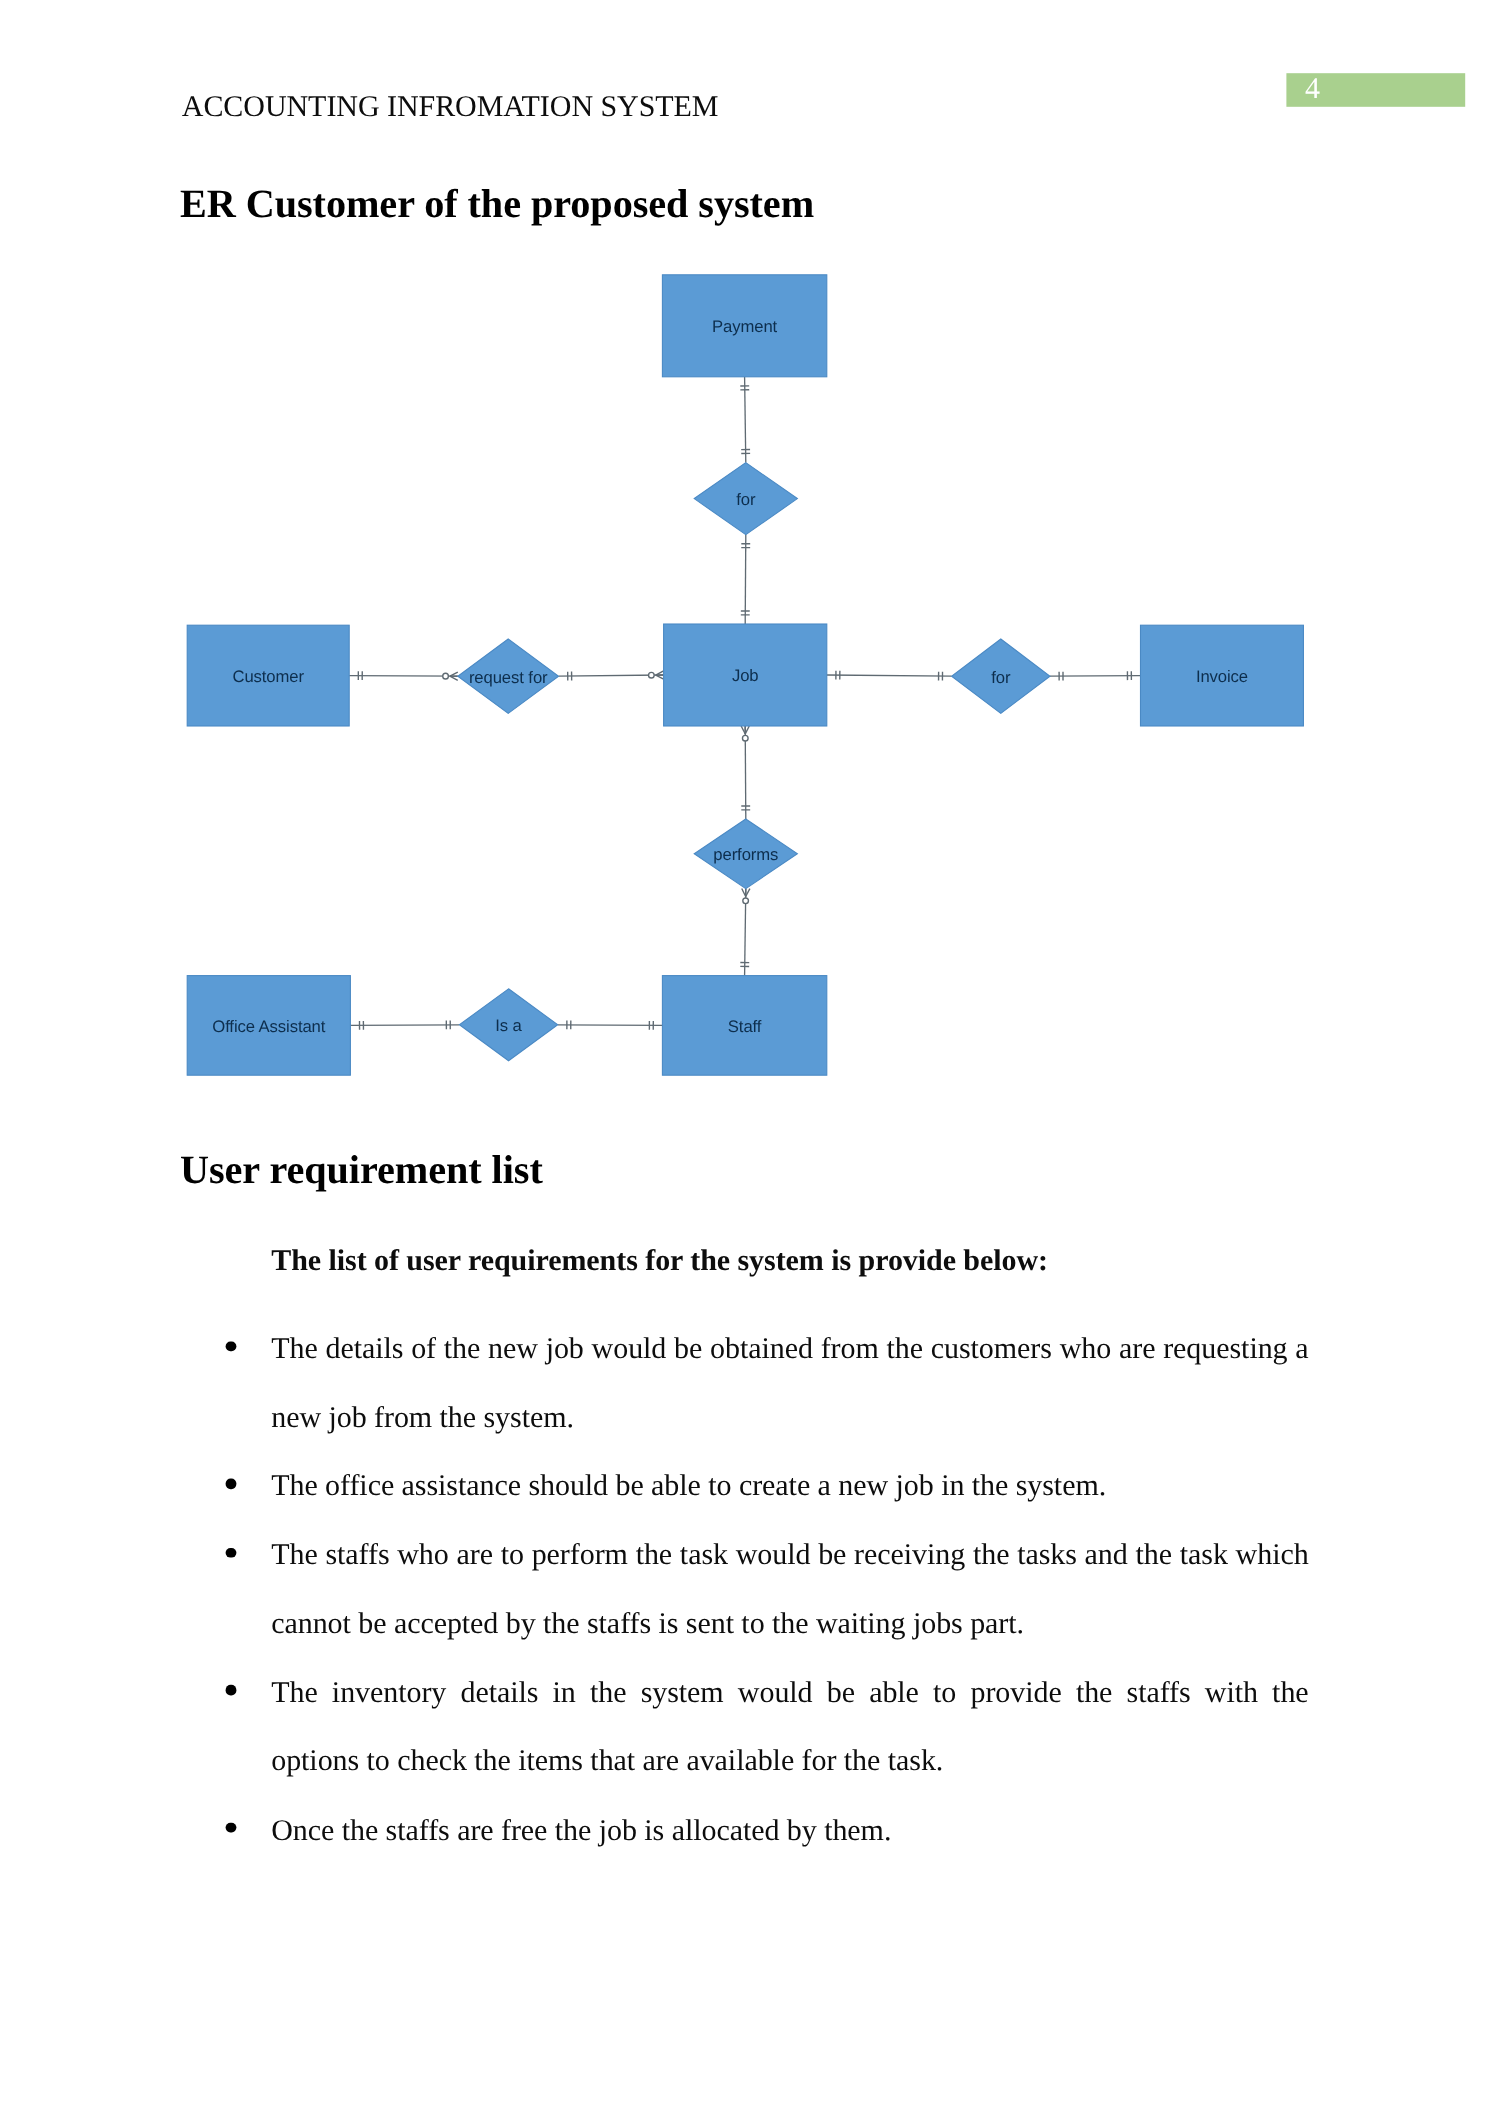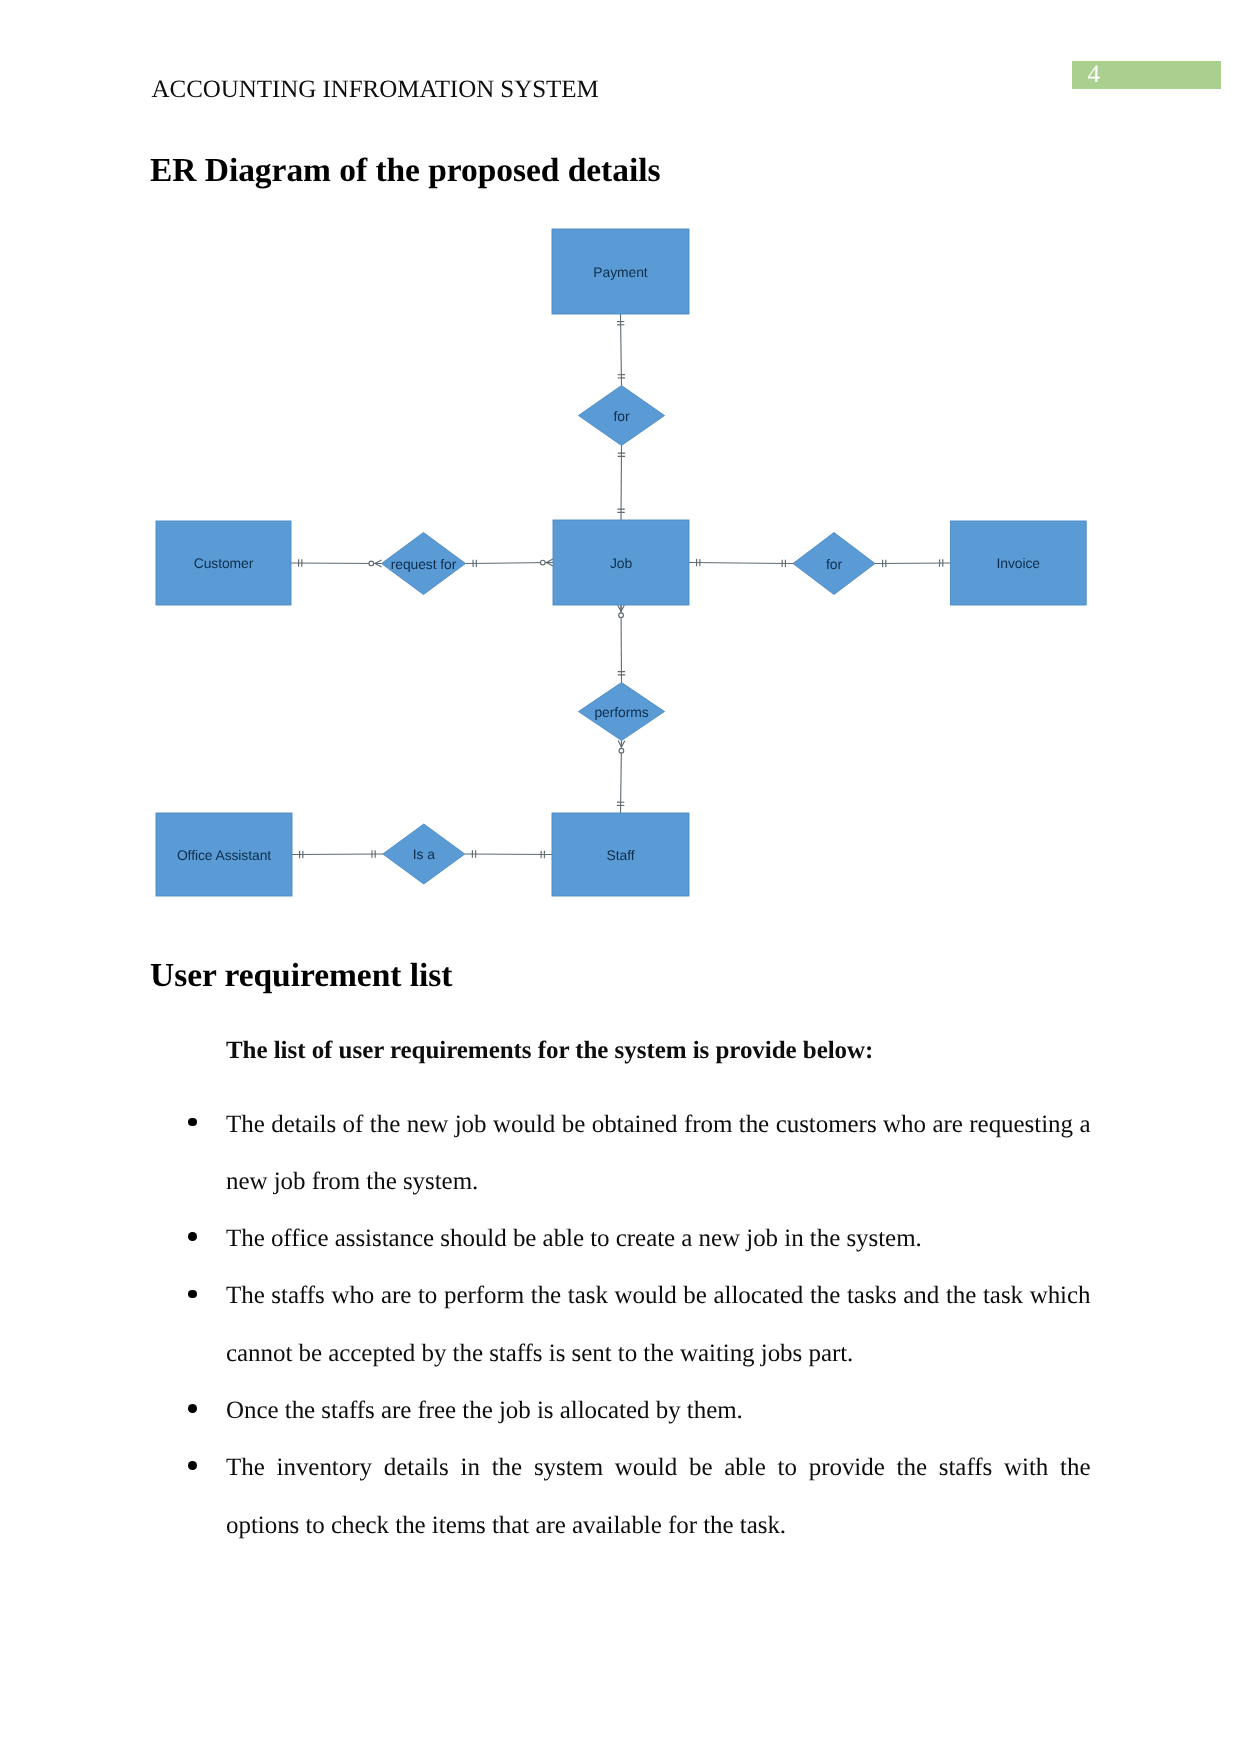--- a/index.html
+++ b/index.html
@@ -40,21 +40,21 @@
 </head>
 <body>
 
 <div class="page">
 
   <div class="run-head">ACCOUNTING INFROMATION SYSTEM</div>
 
   <div class="pagenum-box"></div>
   <div class="pagenum">4</div>
 
-  <div class="h1">ER Diagram of the proposed details</div>
+  <div class="h1">ER Customer of the proposed system</div>
 
   <svg class="diagram" viewBox="0 0 1241 1000" width="1241" height="1000">
     <g>
         <g>
           <line x1="620.5" y1="314" x2="621.5" y2="385.5" stroke="#5f6a72" stroke-width="1.1"></line>
           <line x1="624.3059214890322" y1="321.5475136051101" x2="616.9066451346432" y2="321.65099998768903" stroke="#5f6a72" stroke-width="1.15" stroke-linecap="butt"></line>
           <line x1="624.3513715894892" y1="324.79719578778094" x2="616.9520952351002" y2="324.90068217035986" stroke="#5f6a72" stroke-width="1.15" stroke-linecap="butt"></line>
           <line x1="617.6940785109678" y1="377.9524863948899" x2="625.0933548653568" y2="377.84900001231097" stroke="#5f6a72" stroke-width="1.15" stroke-linecap="butt"></line>
           <line x1="617.6486284105108" y1="374.70280421221906" x2="625.0479047648998" y2="374.59931782964014" stroke="#5f6a72" stroke-width="1.15" stroke-linecap="butt"></line>
         </g>
@@ -194,22 +194,22 @@
 
   <div class="bullets">
       <div class="bul"><span class="dot">
           <i></i>
         </span><span>The details of the new job would be obtained from the customers who are requesting a new job from the system.</span></div>
       <div class="bul"><span class="dot">
           <i></i>
         </span><span>The office assistance should be able to create a new job in the system.</span></div>
       <div class="bul"><span class="dot">
           <i></i>
-        </span><span>The staffs who are to perform the task would be allocated the tasks and the task which cannot be accepted by the staffs is sent to the waiting jobs part.</span></div>
+        </span><span>The staffs who are to perform the task would be receiving the tasks and the task which cannot be accepted by the staffs is sent to the waiting jobs part.</span></div>
+      <div class="bul"><span class="dot">
+          <i></i>
+        </span><span>The inventory details in the system would be able to provide the staffs with the options to check the items that are available for the task.</span></div>
       <div class="bul"><span class="dot">
           <i></i>
         </span><span>Once the staffs are free the job is allocated by them.</span></div>
-      <div class="bul"><span class="dot">
-          <i></i>
-        </span><span>The inventory details in the system would be able to provide the staffs with the options to check the items that are available for the task.</span></div>
     </div>
 
 </div>
 
 </body></html>

